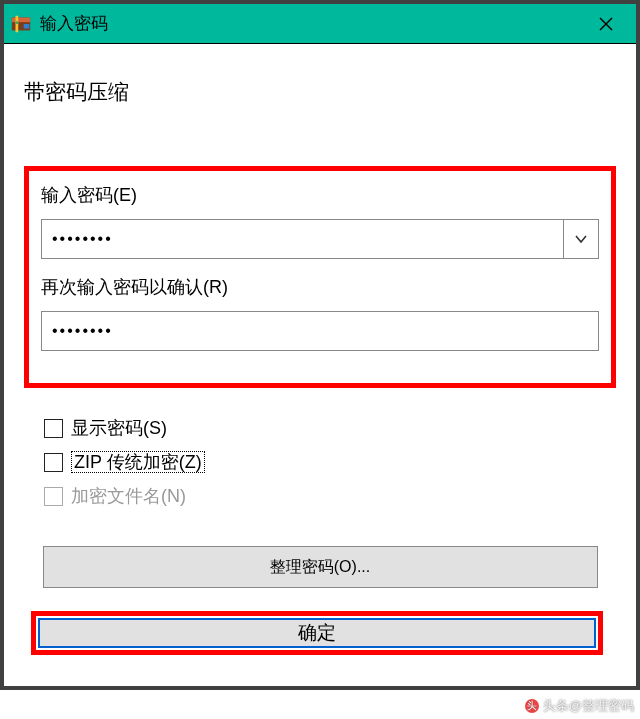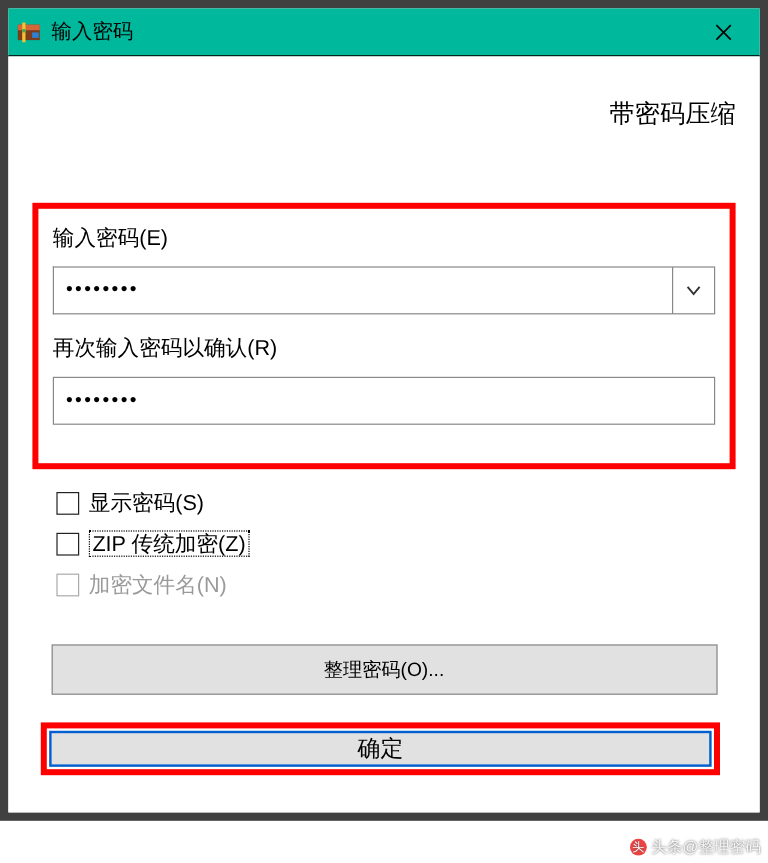--- a/index.html
+++ b/index.html
@@ -4,21 +4,21 @@
   <style>
     * { box-sizing: border-box; margin: 0; padding: 0; }
     body {
       font-family: "Microsoft YaHei", "SimSun", sans-serif;
       font-size: 16px;
       background: #fff;
       width: 640px;
       height: 719px;
       position: relative;
     }
-    .window { width: 640px; border: 7px solid #404040; }
+    .window { width: 640px; border: 4px solid #404040; }
     .titlebar {
       background: #00b89c;
       height: 40px;
       display: flex;
       align-items: center;
       justify-content: space-between;
       padding: 0 0 0 6px;
       border-bottom: 1px solid #000;
     }
     .titlebar-left { display: flex; align-items: center; gap: 8px; }
@@ -30,29 +30,29 @@
     .close-btn {
       width: 60px; height: 40px;
       display: flex; align-items: center; justify-content: center;
       font-size: 18px; cursor: pointer;
     }
     .client {
       background: #fff;
       padding: 20px 20px 20px 20px;
     }
     .main-label {
-      text-align: right;
+      text-align: left;
       font-size: 21px;
       margin: 14px 0 60px 0;
       color: #000;
     }
     .highlight-box {
       border: 5px solid #ff0000;
       padding: 12px 12px 16px 12px;
-      margin-bottom: 10px;
+      margin-bottom: 22px;
     }
     .field-label {
       font-size: 18px;
       margin-bottom: 12px;
       color: #000;
     }
     .input-wrap {
       position: relative;
       margin-bottom: 16px;
     }

